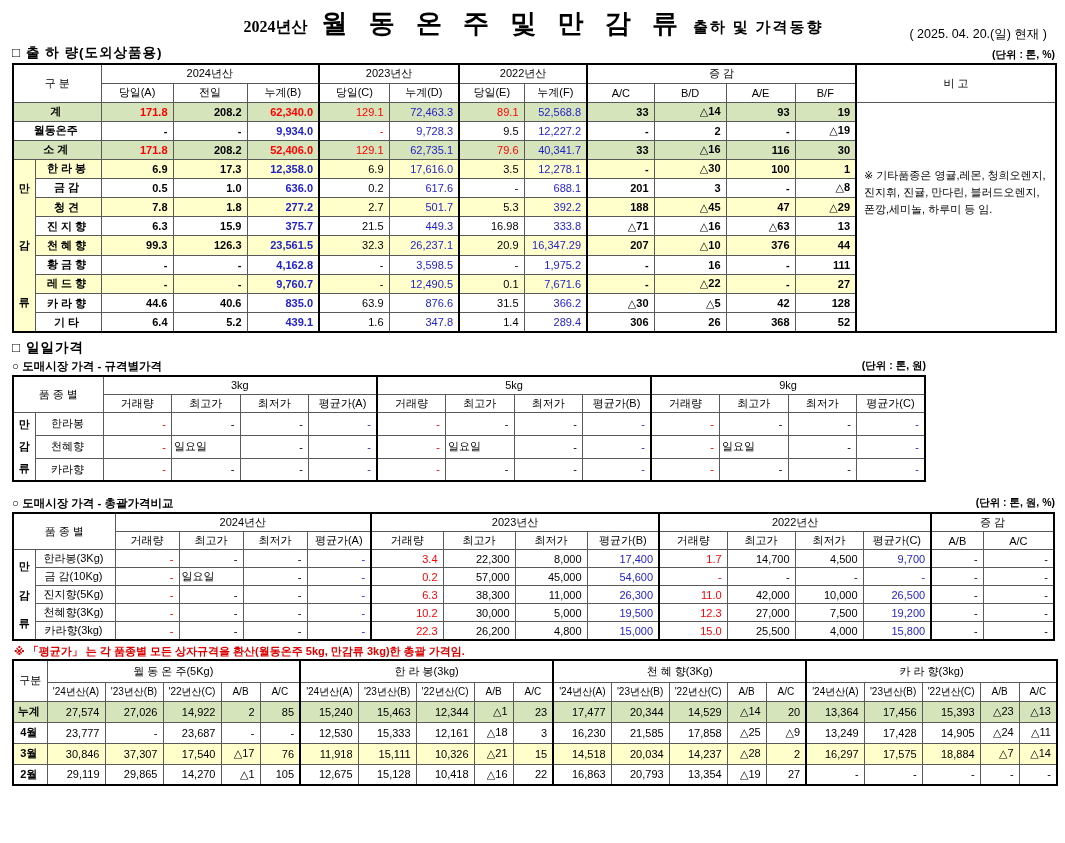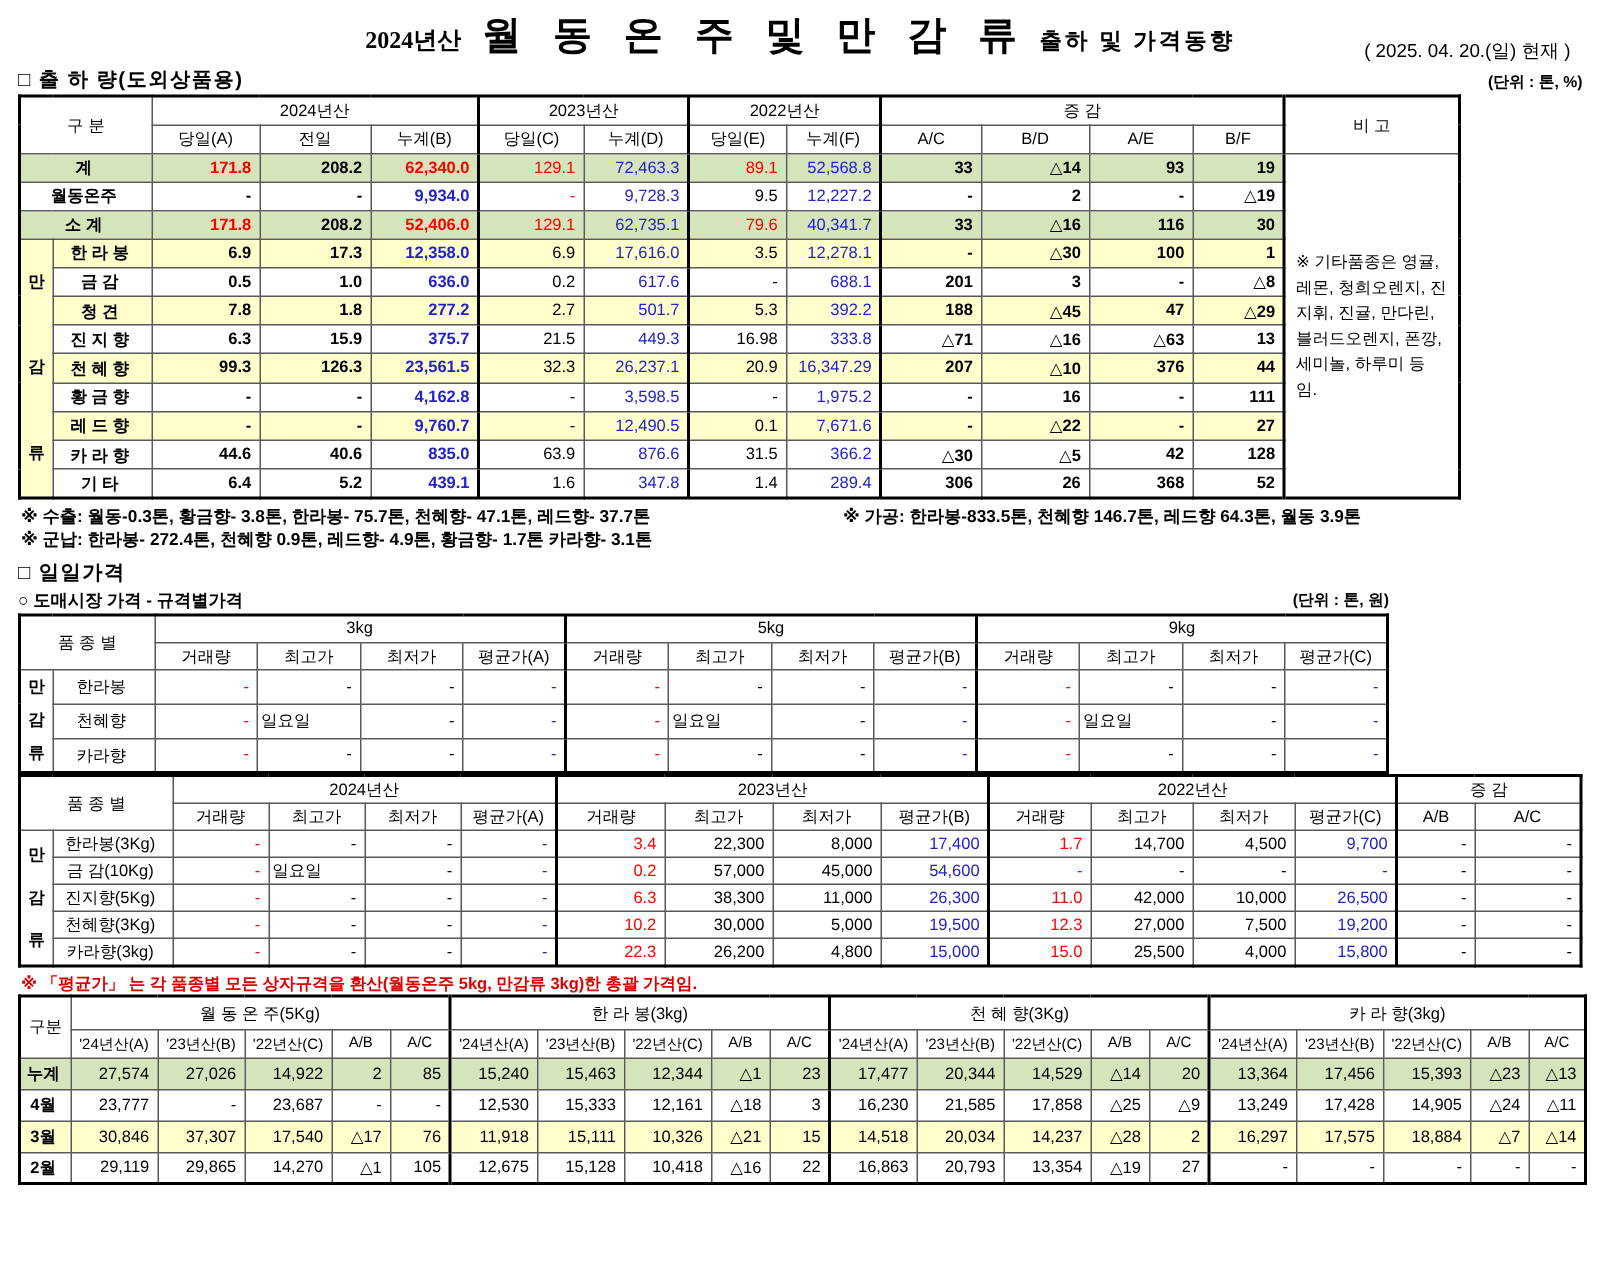--- a/index.html
+++ b/index.html
@@ -37,21 +37,21 @@
   .b { font-weight:bold; }
   .red { color:#ff0000; }
   .blue { color:#2222cc; }
   .gl { border-left:2px solid #000; }
   .dotl { border-left:1px dotted #777; }
   .dott { border-top:1px dotted #888; }
   tr.r-green td { background:#d6e4bc; }
   tr.r-yellow td { background:#ffffcc; }
   td.grp { white-space:pre-line; text-align:center; font-weight:bold; padding:0 1px; vertical-align:middle; }
 
-  #t1 { width:962px; }
+  #t1 { width:1045px; }
   #t1 th { height:19px; }
   #t1 td { height:19px; }
   #t1 .grp { line-height:5.2; }
   #t1 td.note { white-space:normal; text-align:left; vertical-align:top; padding:64px 6px 0 7px; line-height:1.55; font-weight:normal; background:#fff; }
 
   #t2 { width:914px; }
   #t2 th { height:18px; }
   #t2 td { height:23px; }
   #t2 .grp { line-height:2.0; }
 
@@ -295,29 +295,20 @@
           <td class="num gl">1.4</td>
           <td class="num blue">289.4</td>
           <td class="num b gl">306</td>
           <td class="num b">26</td>
           <td class="num b">368</td>
           <td class="num b">52</td>
         </tr>
       </tbody>
   </table>
 
-  <div class="fnotes">
-    <div class="fn-row">
-      <span class="fn-left">※ 수출: 월동-0.3톤, 황금향- 3.8톤, 한라봉- 75.7톤, 천혜향- 47.1톤, 레드향- 37.7톤</span>
-      <span>※ 가공:  한라봉-833.5톤, 천혜향 146.7톤, 레드향 64.3톤, 월동 3.9톤</span>
-    </div>
-    <div class="fn-row">
-      <span>※ 군납: 한라봉- 272.4톤, 천혜향 0.9톤, 레드향- 4.9톤, 황금향- 1.7톤 카라향- 3.1톤</span>
-    </div>
-  </div>
 
   <div class="sec-line" style="margin-top:6px;">
     <span class="sec-title">□ 일일가격</span>
   </div>
   <div class="sub-line" style="width:914px;">
     <span class="sub-title">○ 도매시장 가격 - 규격별가격</span>
     <span class="unit">(단위 : 톤, 원)</span>
   </div>
 
   <table id="t2">
@@ -404,20 +395,24 @@
           <td class="num">-</td>
           <td class="num blue">-</td>
           <td class="num red gl">-</td>
           <td class="num">-</td>
           <td class="num">-</td>
           <td class="num blue">-</td>
         </tr>
       </tbody>
   </table>
 
+  <div class="sub-line" style="margin-top:14px;">
+    <span class="sub-title">○ 도매시장 가격 - 총괄가격비교</span>
+    <span class="unit">(단위 : 톤, 원, %)</span>
+  </div>
 
   <table id="t3">
     <colgroup>
       <col style="width:22px">
         <col style="width:80px">
       <col style="width:64px">
         <col style="width:64px">
         <col style="width:64px">
         <col style="width:64px">
       <col style="width:72px">

